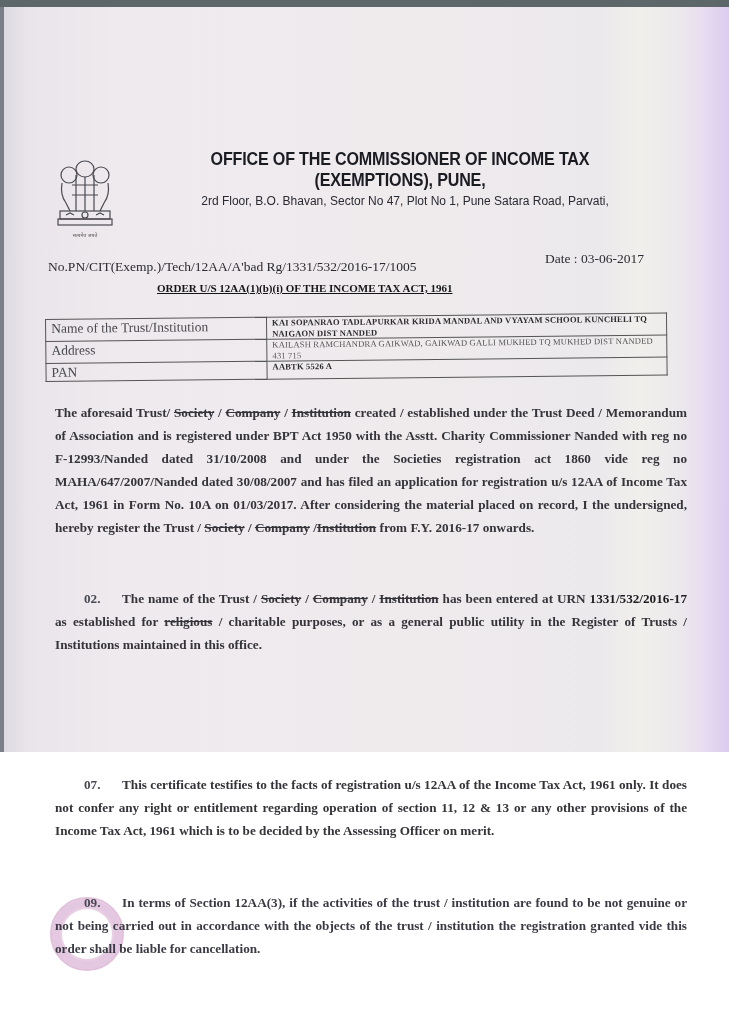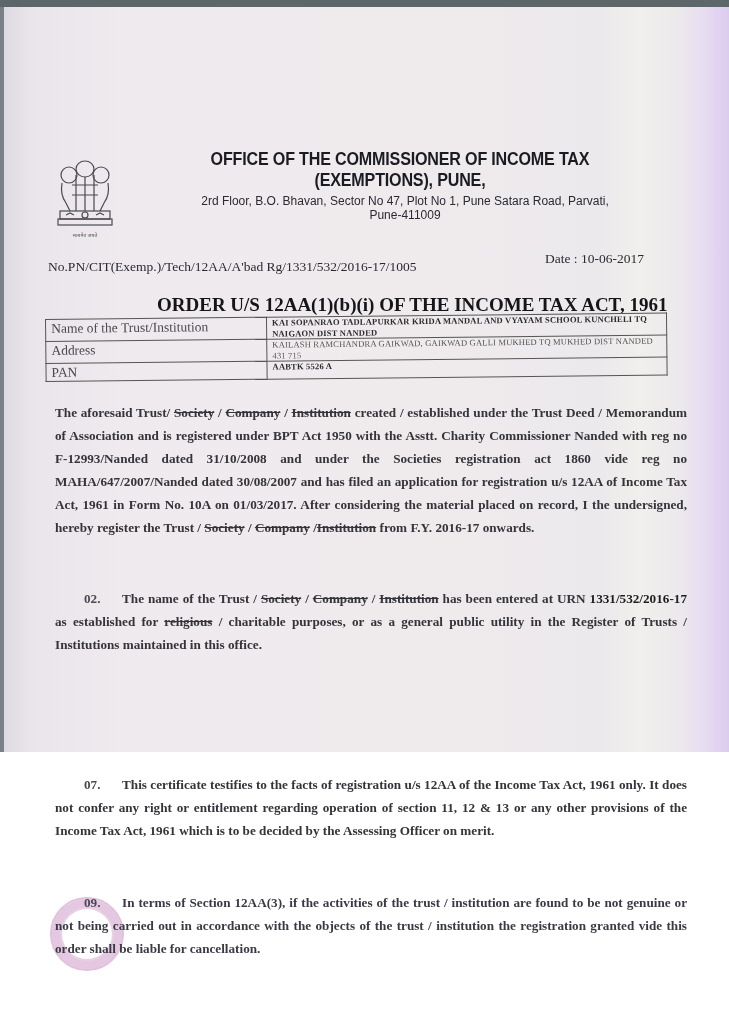--- a/index.html
+++ b/index.html
@@ -39,22 +39,22 @@
   }
   .addr1 { top:187px; }
   .addr2 { top:201px; }
   .refno {
     position:absolute; left:48px; top:252px; font-size:13.5px; color:#2a2a30;
   }
   .date {
     position:absolute; left:545px; top:244px; font-size:13.5px; color:#2a2a30;
   }
   .order-title {
-    position:absolute; left:157px; top:275px; font-size:19px; font-weight:bold;
-    color:#151518;margin-top:12px;
+    position:absolute; left:157px; top:275px; font-size:11px; font-weight:bold;
+    text-decoration:underline; color:#151518;
   }
   table.info {
     position:absolute; left:45px; top:312px; width:622px;
     border-collapse:collapse; transform:rotate(-0.6deg); transform-origin:left top;
   }
   table.info td {
     border:1px solid #555; padding:0 5px; vertical-align:top; color:#2c2c30;
   }
   table.info td.lbl { width:210px; font-size:13.5px; line-height:17px; color:#4a4a50; }
   table.info td.val { font-size:8.5px; line-height:10.5px; font-weight:bold; letter-spacing:0.2px; }
@@ -96,24 +96,23 @@
         <path d="M14 60 l4 -2 l4 2 M44 60 l4 -2 l4 2"></path>
         <rect x="6" y="64" width="54" height="6"></rect>
       </g>
     </svg>
     <div class="motto">सत्यमेव जयते</div>
   </div>
 
   <div class="hdr1">OFFICE OF THE COMMISSIONER OF INCOME TAX</div>
   <div class="hdr2">(EXEMPTIONS), PUNE,</div>
   <div class="addr1">2rd Floor, B.O. Bhavan, Sector No 47, Plot No 1, Pune Satara Road, Parvati,</div>
-  <div class="addr2">Pune-411009</div>
 
   <div class="refno">No.PN/CIT(Exemp.)/Tech/12AA/A'bad Rg/1331/532/2016-17/1005</div>
-  <div class="date">Date : 10-06-2017</div>
+  <div class="date">Date : 03-06-2017</div>
 
   <div class="order-title">ORDER U/S 12AA(1)(b)(i) OF THE INCOME TAX ACT, 1961</div>
 
   <table class="info">
     <tbody>
         <tr>
       <td class="lbl">Name of the Trust/Institution</td>
       <td class="val">KAI SOPANRAO TADLAPURKAR KRIDA MANDAL AND VYAYAM SCHOOL KUNCHELI TQ NAIGAON DIST NANDED</td>
     </tr>
     <tr>

